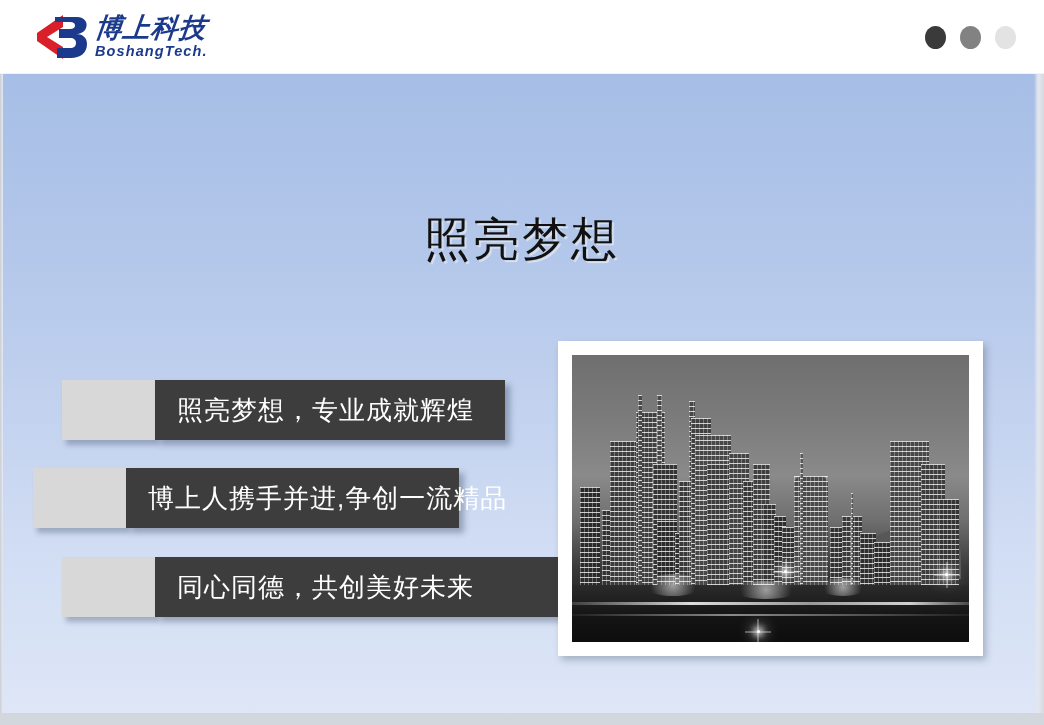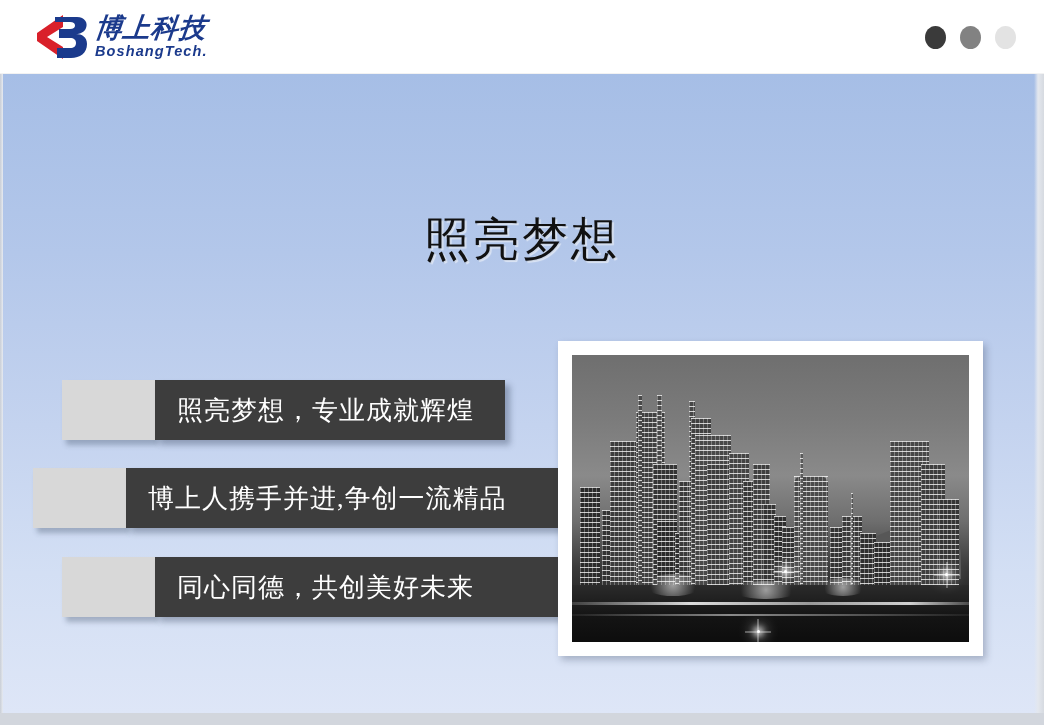--- a/index.html
+++ b/index.html
@@ -87,31 +87,31 @@
   .bar .pad{
     background:#d8d8d8;
     box-shadow:4px 5px 5px rgba(40,55,80,0.30);
   }
   .bar .txt{
     position:relative;
     background:#3d3d3d;
     box-shadow:5px 5px 6px rgba(40,55,80,0.35);
     display:flex;align-items:center;
     color:#ffffff;
-    font-family:Liberation Serif, serif;
+    font-family:Liberation Sans, sans-serif;
     font-size:26px;letter-spacing:1px;
     padding-left:22px;padding-right:1px;
     white-space:nowrap;
   }
   #bar1{left:62px;top:306px;}
   #bar1 .pad{width:93px;}
   #bar1 .txt{width:350px;box-sizing:border-box;}
   #bar2{left:33px;top:394px;}
   #bar2 .pad{width:93px;}
-  #bar2 .txt{width:471px;box-sizing:border-box;}
+  #bar2 .txt{width:333px;box-sizing:border-box;}
   #bar3{left:62px;top:483px;}
   #bar3 .pad{width:93px;}
   #bar3 .txt{width:420px;box-sizing:border-box;}
 
   
   #photo-frame{
     position:absolute;left:558px;top:267px;width:425px;height:315px;
     background:#ffffff;
     box-sizing:border-box;
     padding:14px;

